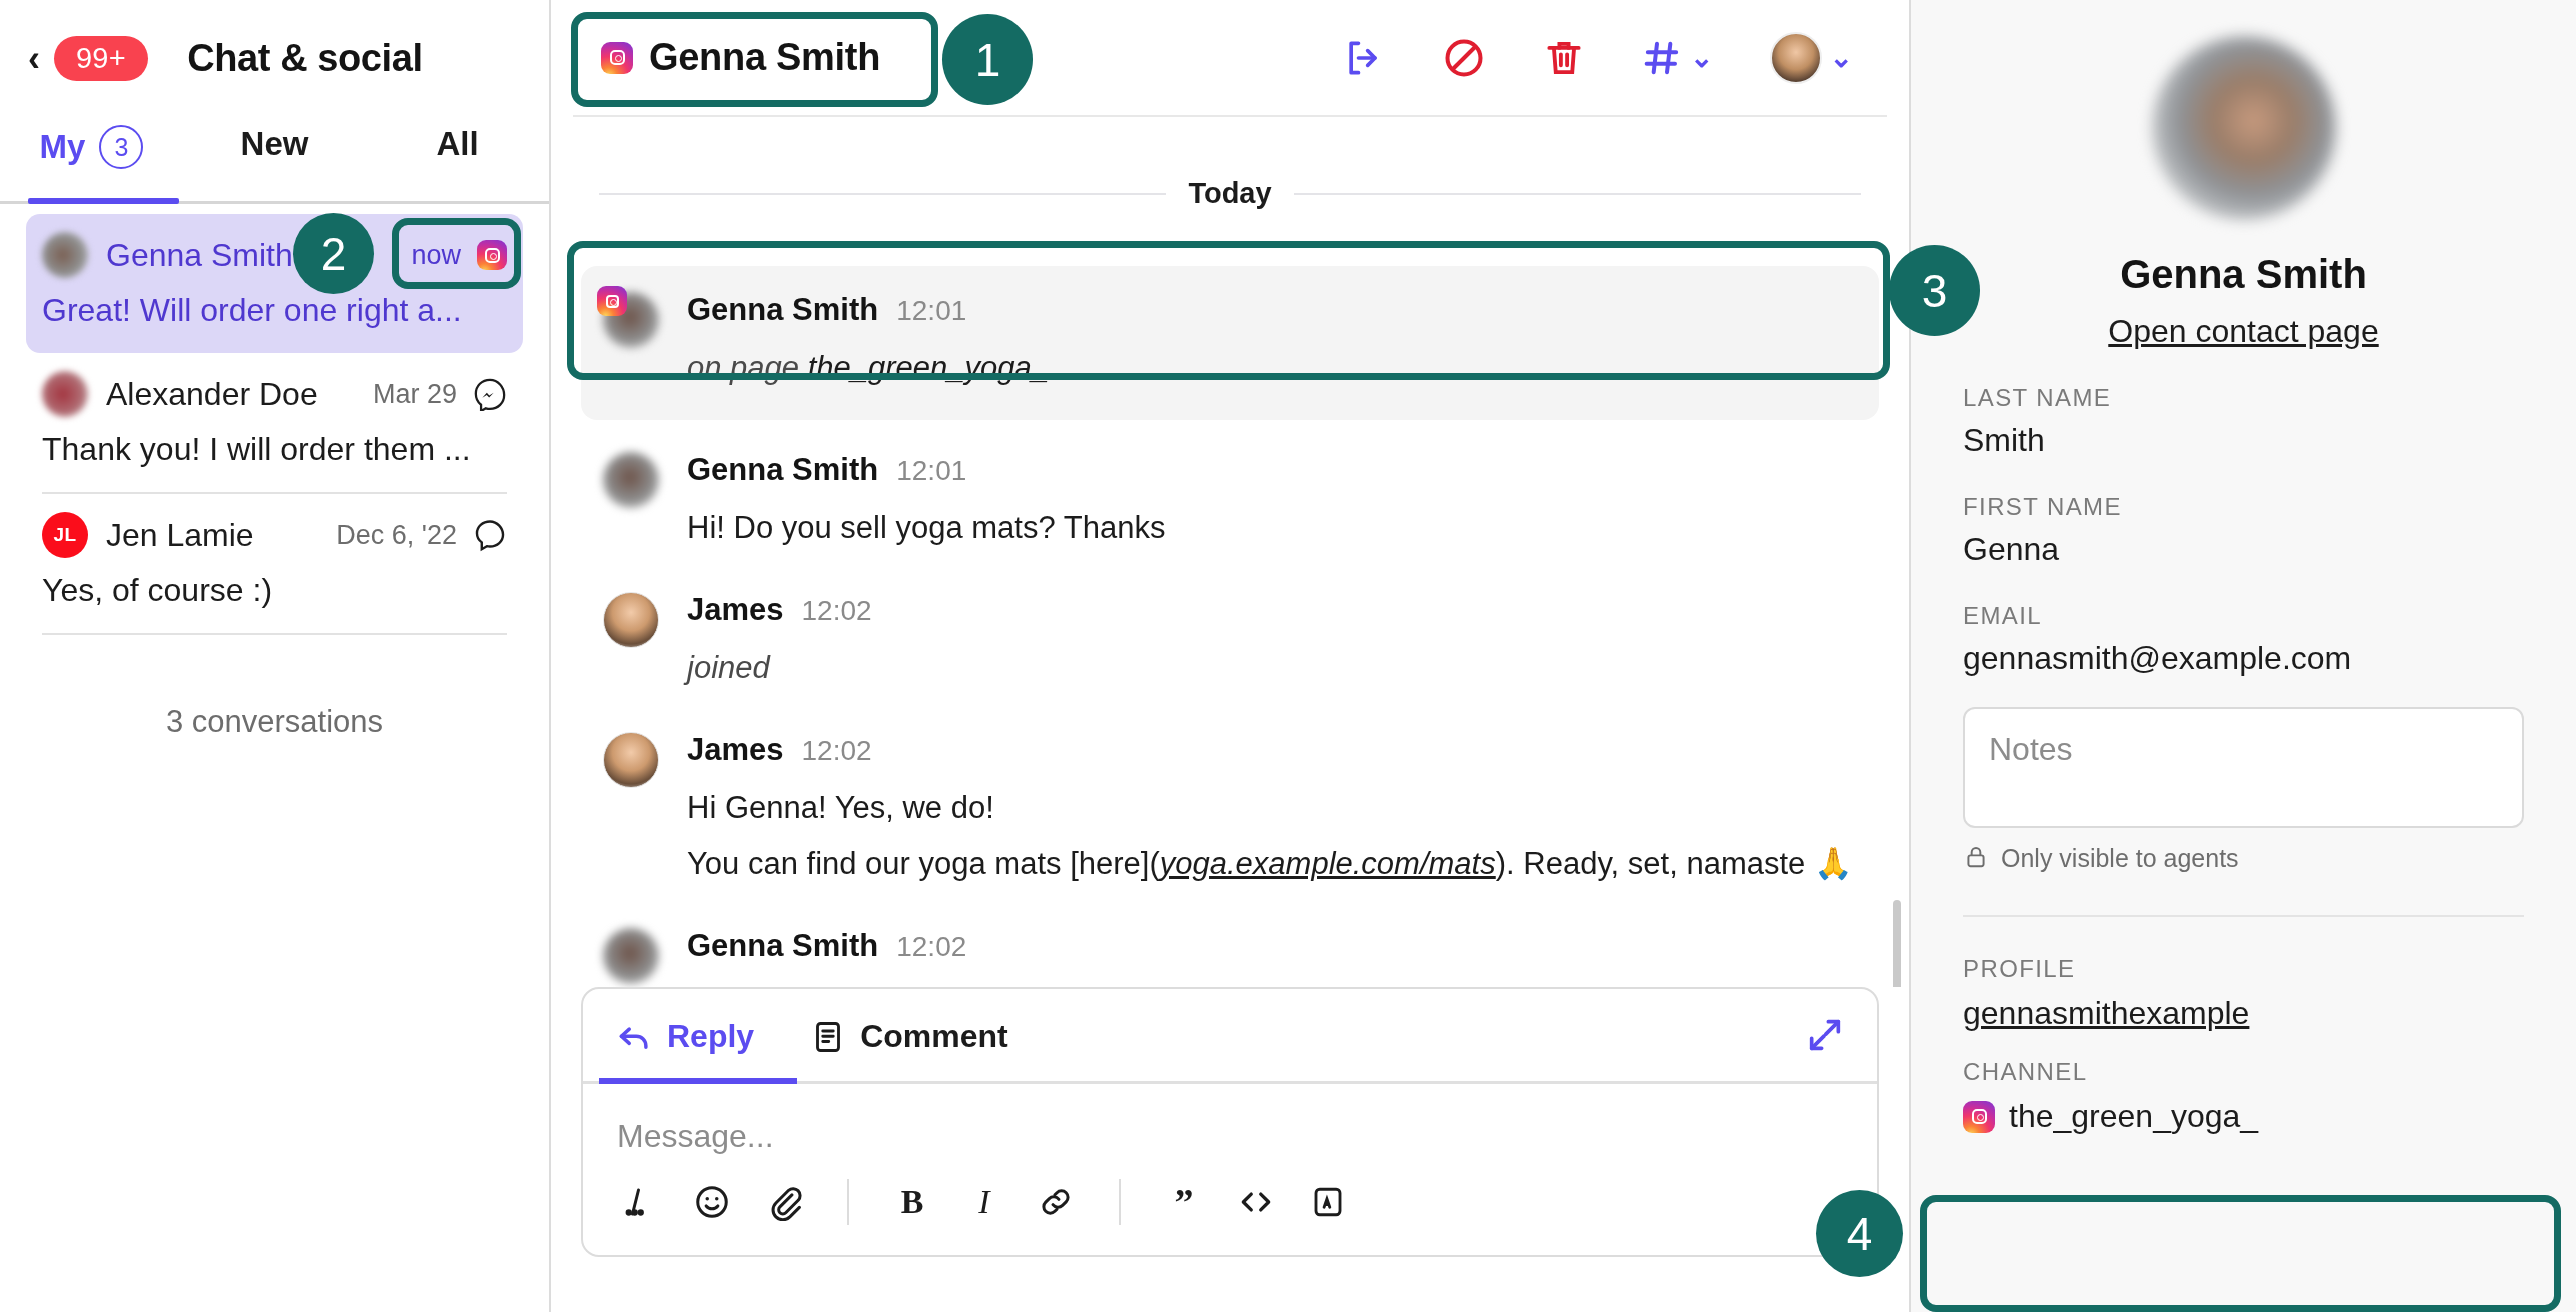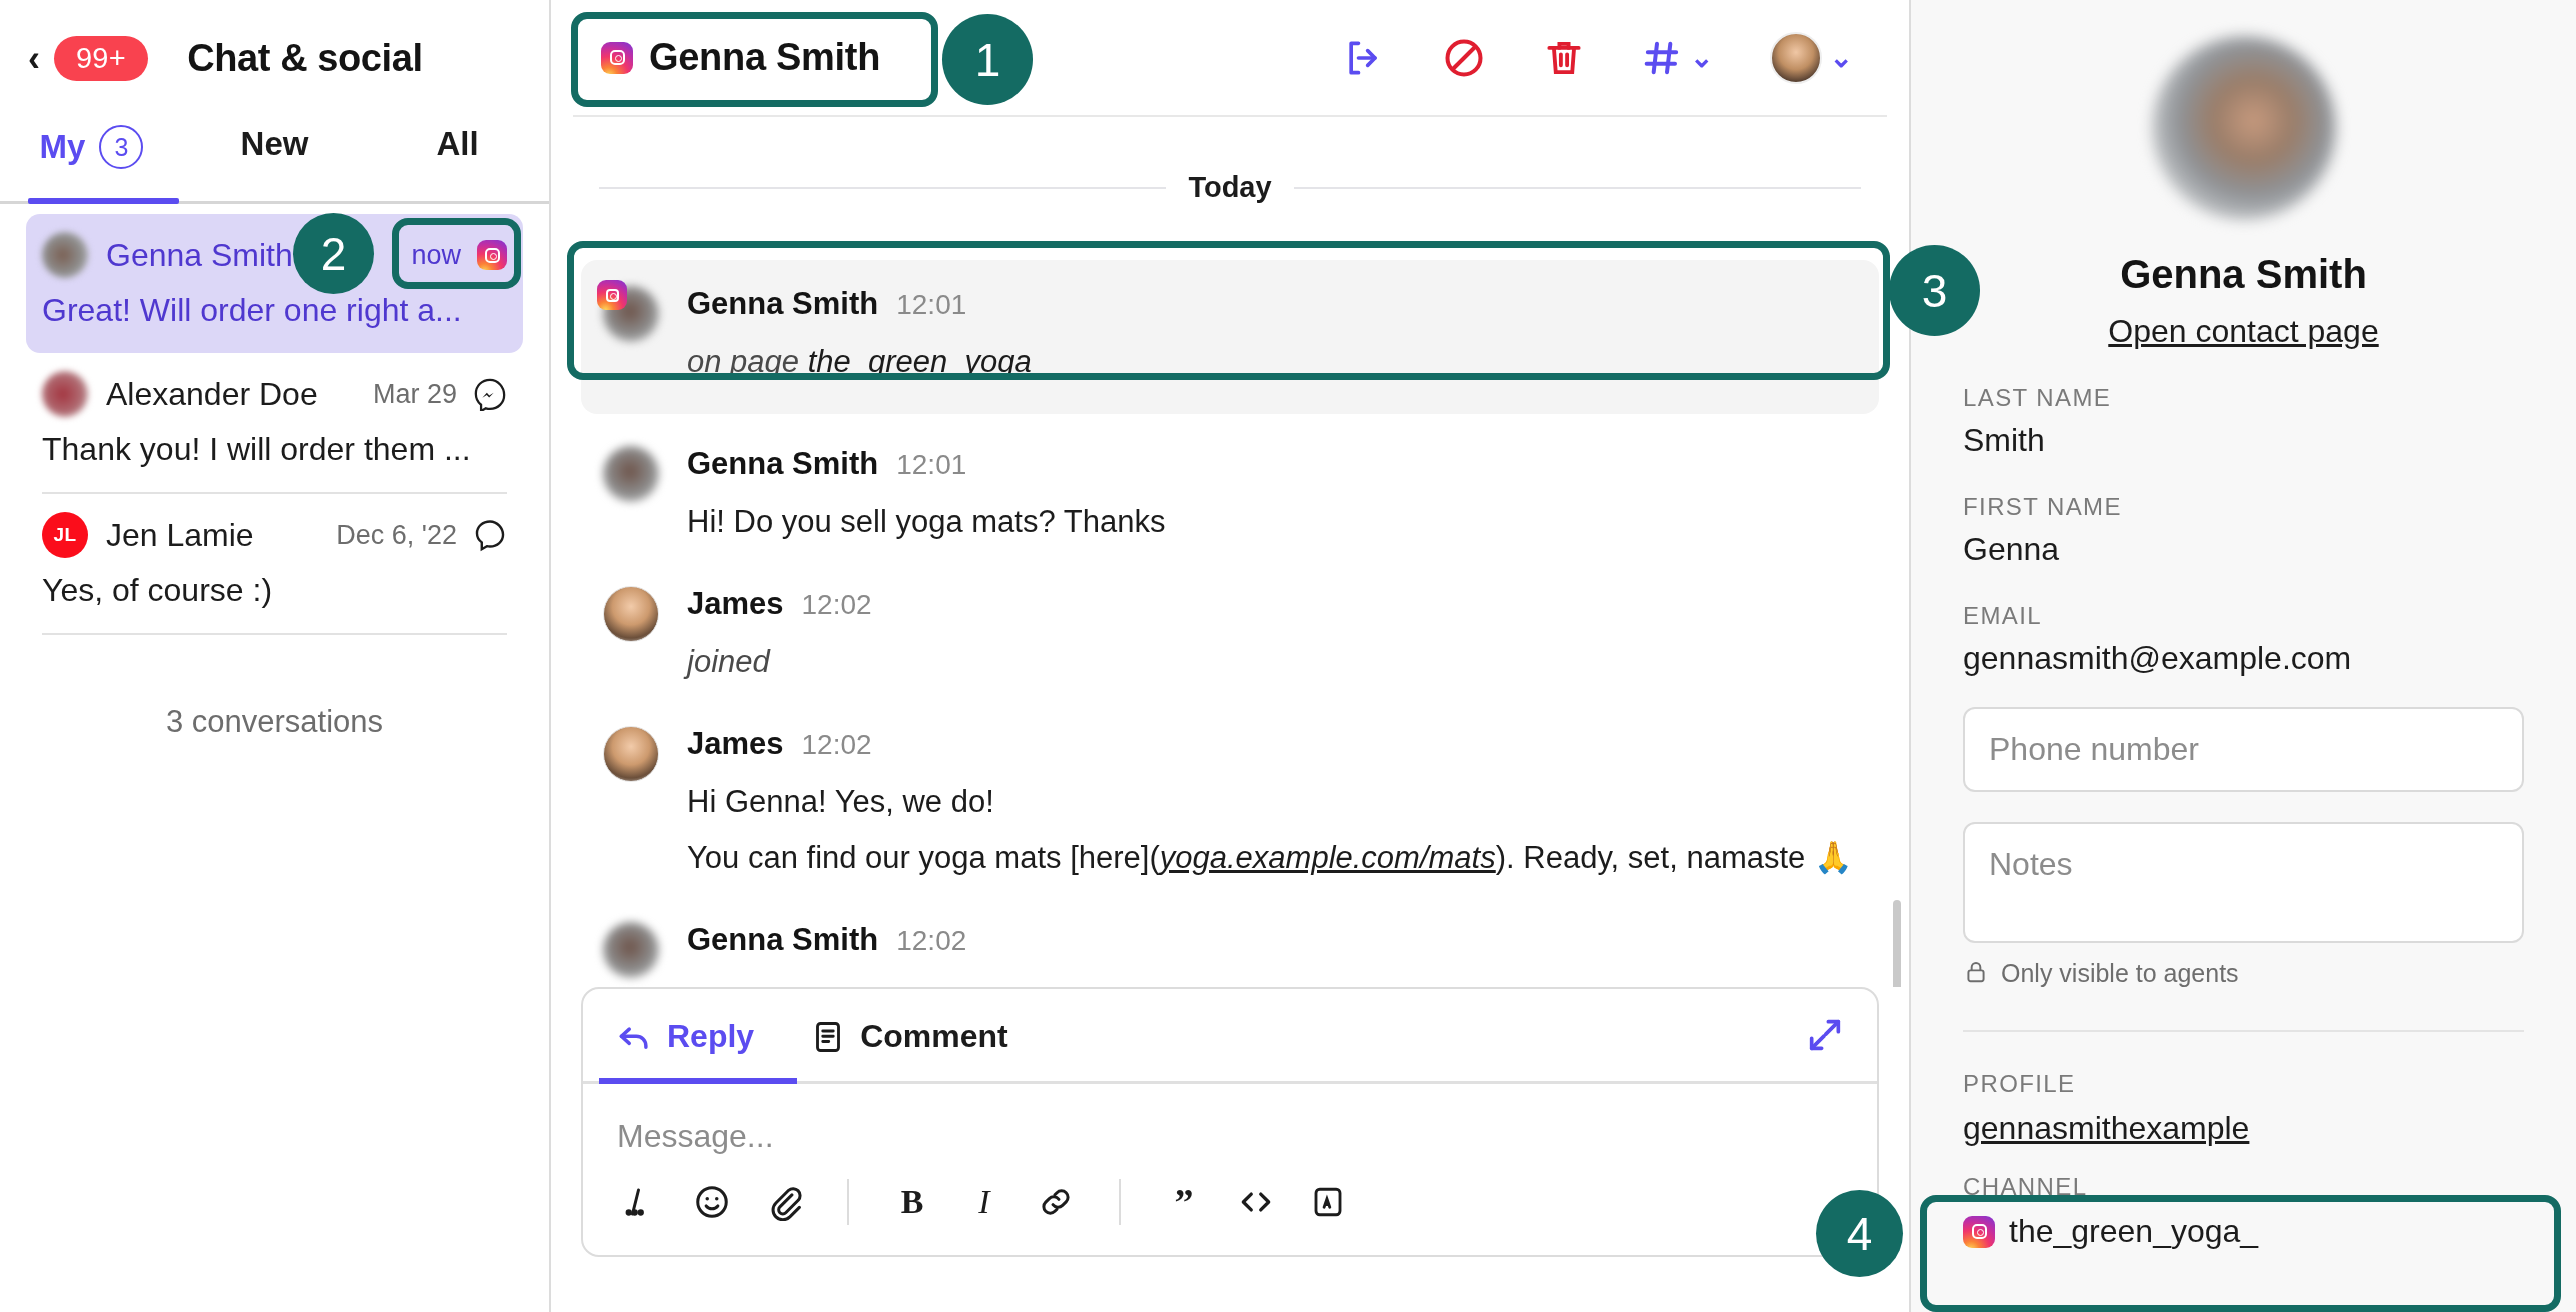--- a/index.html
+++ b/index.html
@@ -98,21 +98,21 @@
   .chat-title { font-size: 38px; font-weight: 700; color: #141414; letter-spacing: -0.3px; }
   .header-actions { margin-left: auto; display: flex; align-items: center; gap: 56px; }
   .hicon { cursor: pointer; display: flex; align-items: center; gap: 8px; }
   .chev { font-size: 28px; color: #5b4cf0; font-weight: 700; }
   .agent-av {
     width: 52px; height: 52px; border-radius: 50%;
     background: radial-gradient(circle at 50% 38%, #f0c7a5 0%, #c08f63 45%, #5c4434 75%, #3c3029 100%);
     border: 2px solid #eee;
   }
 
-  .thread { flex: 1; overflow: hidden; padding: 2px 30px; position: relative; }
+  .thread { flex: 1; overflow: hidden; padding: 8px 30px; position: relative; }
   .day-divider { display: flex; align-items: center; gap: 22px; margin: 52px 18px 56px 18px; }
   .day-divider .ln { flex: 1; height: 2px; background: #e4e4e8; }
   .day-divider .lbl { font-size: 29px; font-weight: 700; color: #1c1c1c; }
 
   .msg { display: flex; gap: 28px; padding: 10px 22px 10px 22px; margin-bottom: 22px; position: relative; }
   .msg.sys-highlight { background: #f4f4f4; border-radius: 16px; padding: 26px 22px 30px 22px; }
   .msg-av { position: relative; flex: 0 0 56px; width: 56px; height: 56px; }
   .msg-av .ph { width: 56px; height: 56px; border-radius: 50%; }
   .ph.genna { background: radial-gradient(circle at 48% 45%, #6d5248 0%, #8d8d8d 55%, #d2d2d2 100%); filter: blur(4px); }
   .ph.james {
@@ -503,21 +503,20 @@
     </div>
     <div class="field">
       <div class="field-label">FIRST NAME</div>
       <div class="field-value">Genna</div>
     </div>
     <div class="field">
       <div class="field-label">EMAIL</div>
       <div class="field-value">gennasmith@example.com</div>
     </div>
 
-    <div class="input-box">Phone number</div>
     <div class="input-box notes">Notes</div>
     <div class="hint">
       <svg width="26" height="26" viewBox="0 0 24 24" fill="none" stroke="#6d6d6d" stroke-width="1.8">
         <rect x="5" y="10.5" width="14" height="10" rx="2"></rect>
           <path d="M8 10.5V7.6a4 4 0 0 1 8 0v2.9"></path>
       </svg>
       <span>Only visible to agents</span>
     </div>
 
     <div class="divider"></div>

